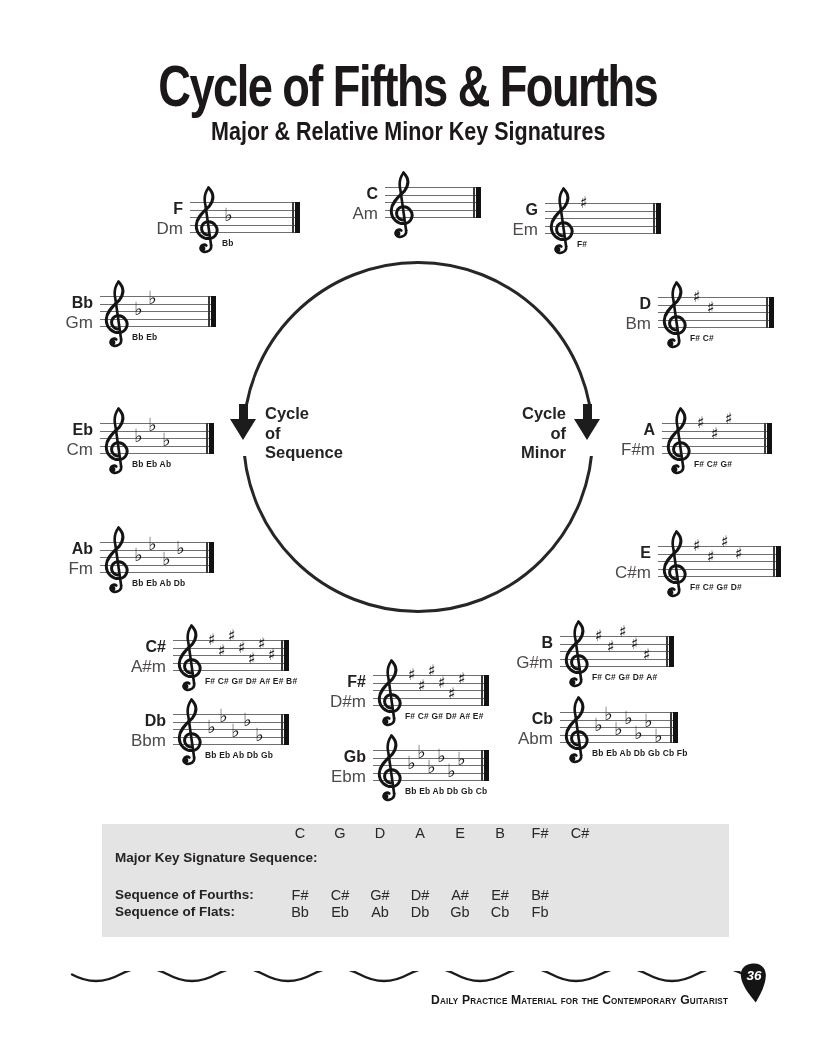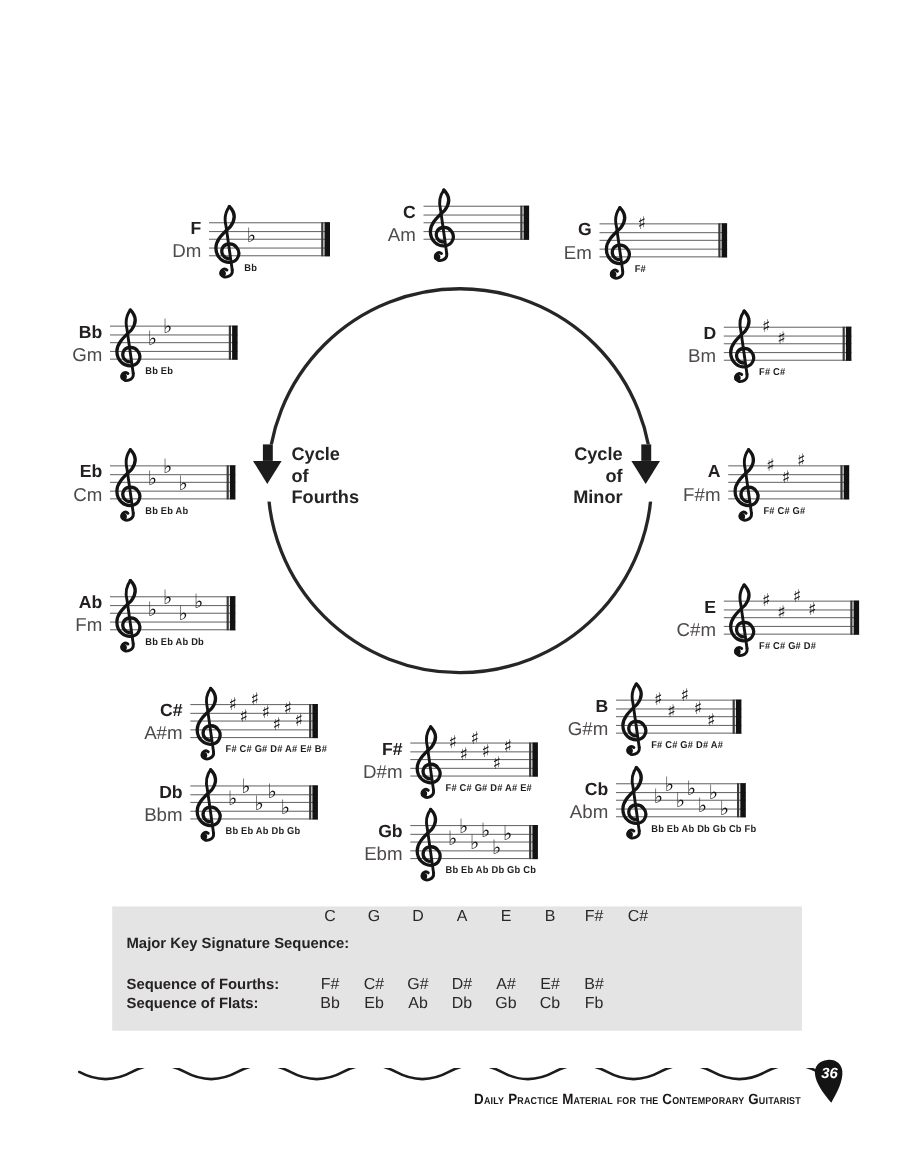--- a/index.html
+++ b/index.html
@@ -65,20 +65,22 @@
   <g id="clefsym" fill="none" stroke="#141414" stroke-linecap="round">
     <path stroke-width="3.4" d="M21 2 C27 8 28 15 22 23 C12 32 7 38 7 45 C7 55 15 61 22.5 60 C30 59 33.5 50 28.5 44.5 C24.5 39 15.5 40 13.5 46 C12 51 15.5 56 20.5 56"></path>
     <path stroke-width="3" d="M21 2 C16.5 8 15.5 14 17.5 22 L24 68"></path>
     <path stroke-width="3" d="M24 68 C25 75 14.5 78 12.5 72.5 C11 68 16 65.5 18.5 68"></path>
     <circle cx="14" cy="71.5" r="3.4" fill="#141414" stroke="none"></circle>
   </g>
 </svg>
 
 <div class="page">
 
+  <div class="title"><span>Cycle of Fifths &amp; Fourths</span></div>
+  <div class="subtitle"><span>Major &amp; Relative Minor Key Signatures</span></div>
 
   <div class="kg" style="left:190px;top:202px;width:110px">
     <div class="klabels">
         <span class="kmaj">F</span>
         <span class="kmin">Dm</span>
       </div>
     <div class="staff">
         <div class="sline" style="top: 0px;"></div>
         <div class="sline" style="top: 7.5px;"></div>
         <div class="sline" style="top: 15px;"></div>
@@ -423,21 +425,21 @@
     <div class="arr-shaft"></div>
     <div class="arr-head"></div>
   </div>
   <div class="arrowwrap" style="left:570px;top:404px">
     <div class="arr-shaft"></div>
     <div class="arr-head"></div>
   </div>
   <div class="cyctext" id="cycL" style="left:265px;top:404px">
       <div>Cycle</div>
       <div>of</div>
-      <div>Fourths</div>
+      <div>Sequence</div>
     </div>
   <div class="cyctext right" id="cycR" style="left:466px;top:404px;width:100px">
       <div>Cycle</div>
       <div>of</div>
       <div>Minor</div>
     </div>
 
   <div class="gbox">
     <div class="trow-label" style="top:26px">Major Key Signature Sequence:</div>
     <div class="tvals" id="r1a" style="top:0"><span class="tcell">C</span><span class="tcell">G</span><span class="tcell">D</span><span class="tcell">A</span><span class="tcell">E</span><span class="tcell">B</span><span class="tcell">F#</span><span class="tcell">C#</span></div>

